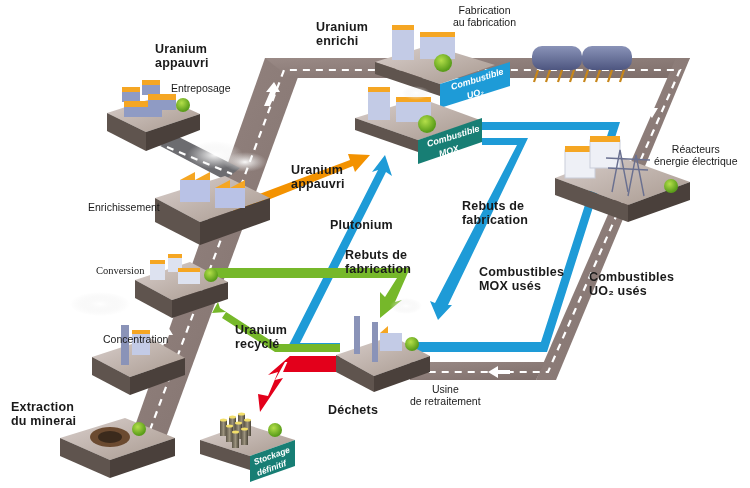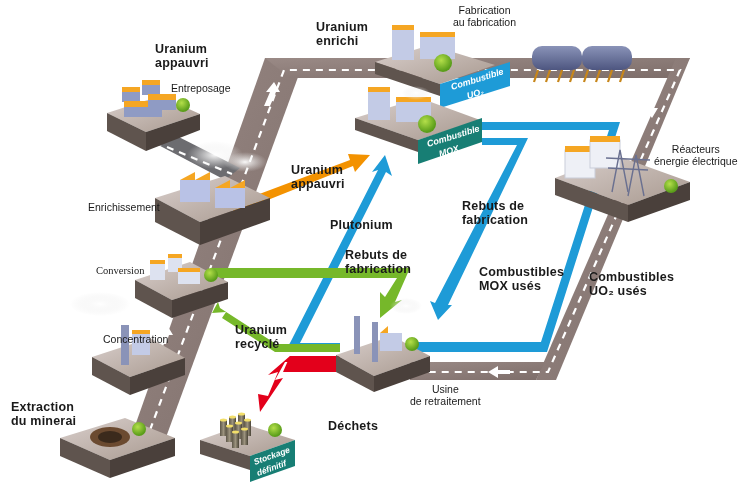--- a/index.html
+++ b/index.html
@@ -298,13 +298,13 @@
   <div>UO₂ usés</div>
 </div>
 <div class="lbl bold" style="left:235px;top:323px;">
   <div>Uranium</div>
   <div>recyclé</div>
 </div>
 <div class="lbl thin center" style="left:410px;top:384px;">
   <div>Usine</div>
   <div>de retraitement</div>
 </div>
-<div class="lbl bold" style="left:284px;top:419px;padding-left:44px;">Déchets</div>
+<div class="lbl bold" style="left:284px;top:403px;padding-left:44px;">Déchets</div>
 
 </body></html>

